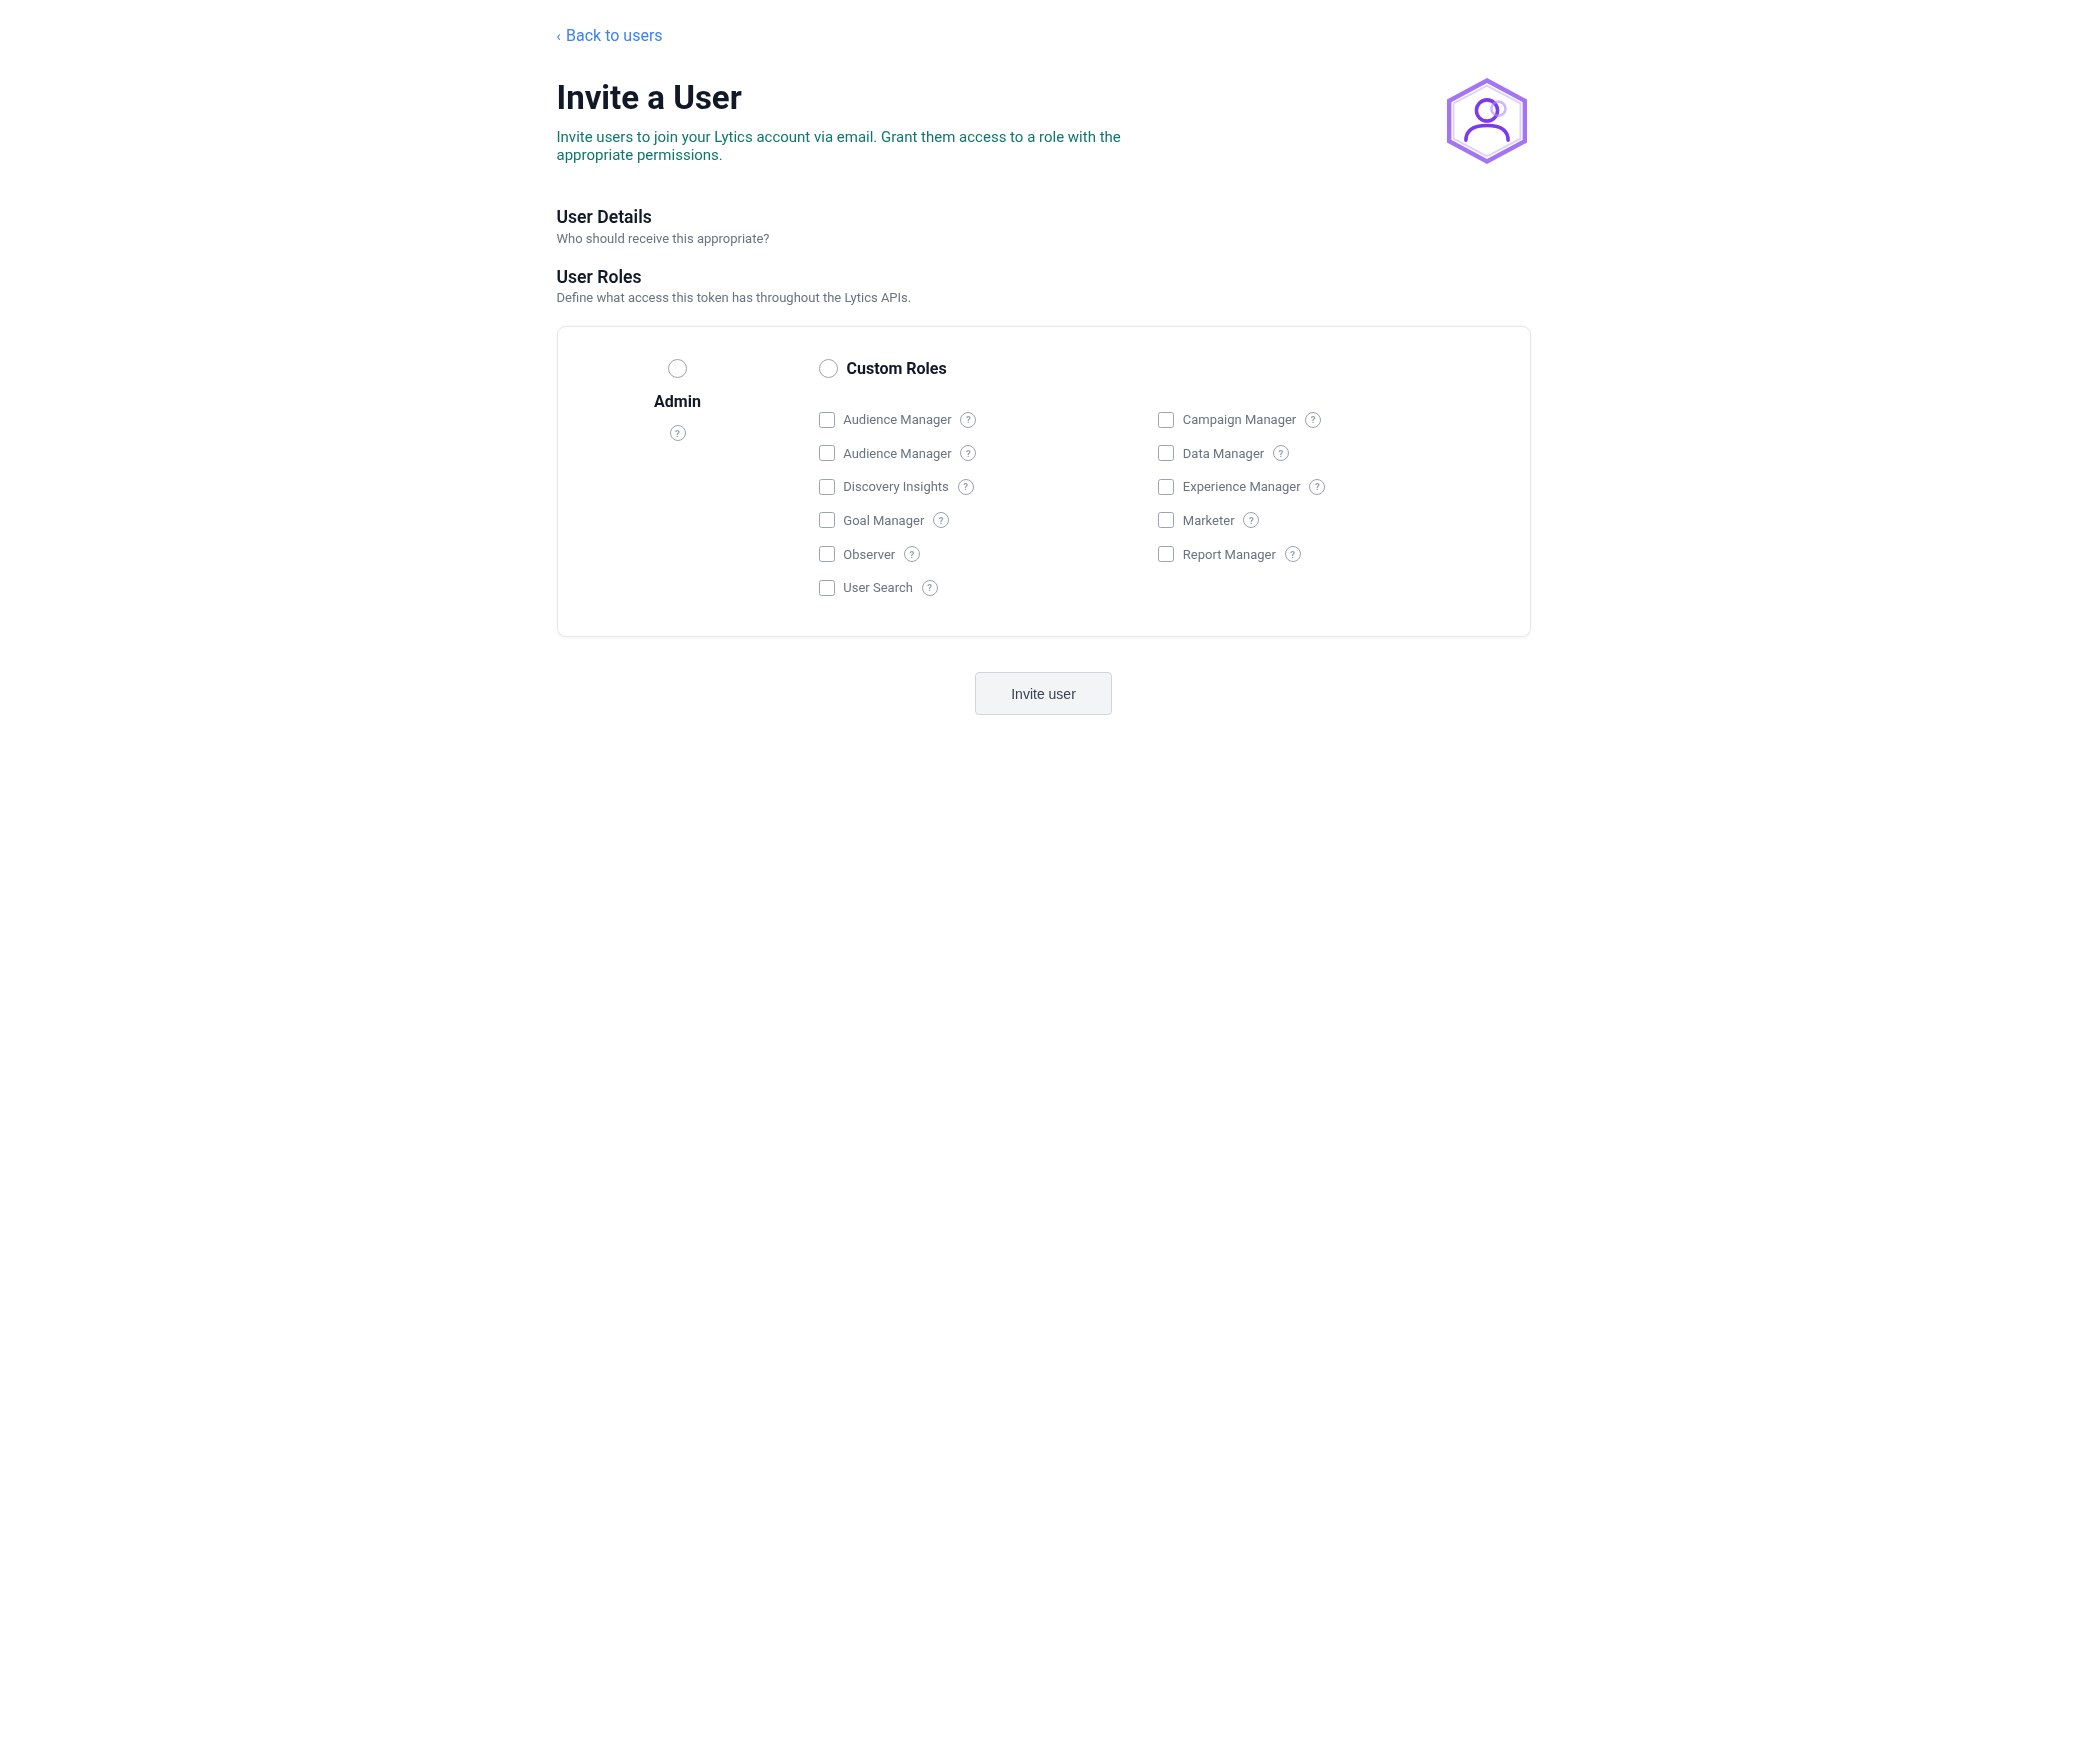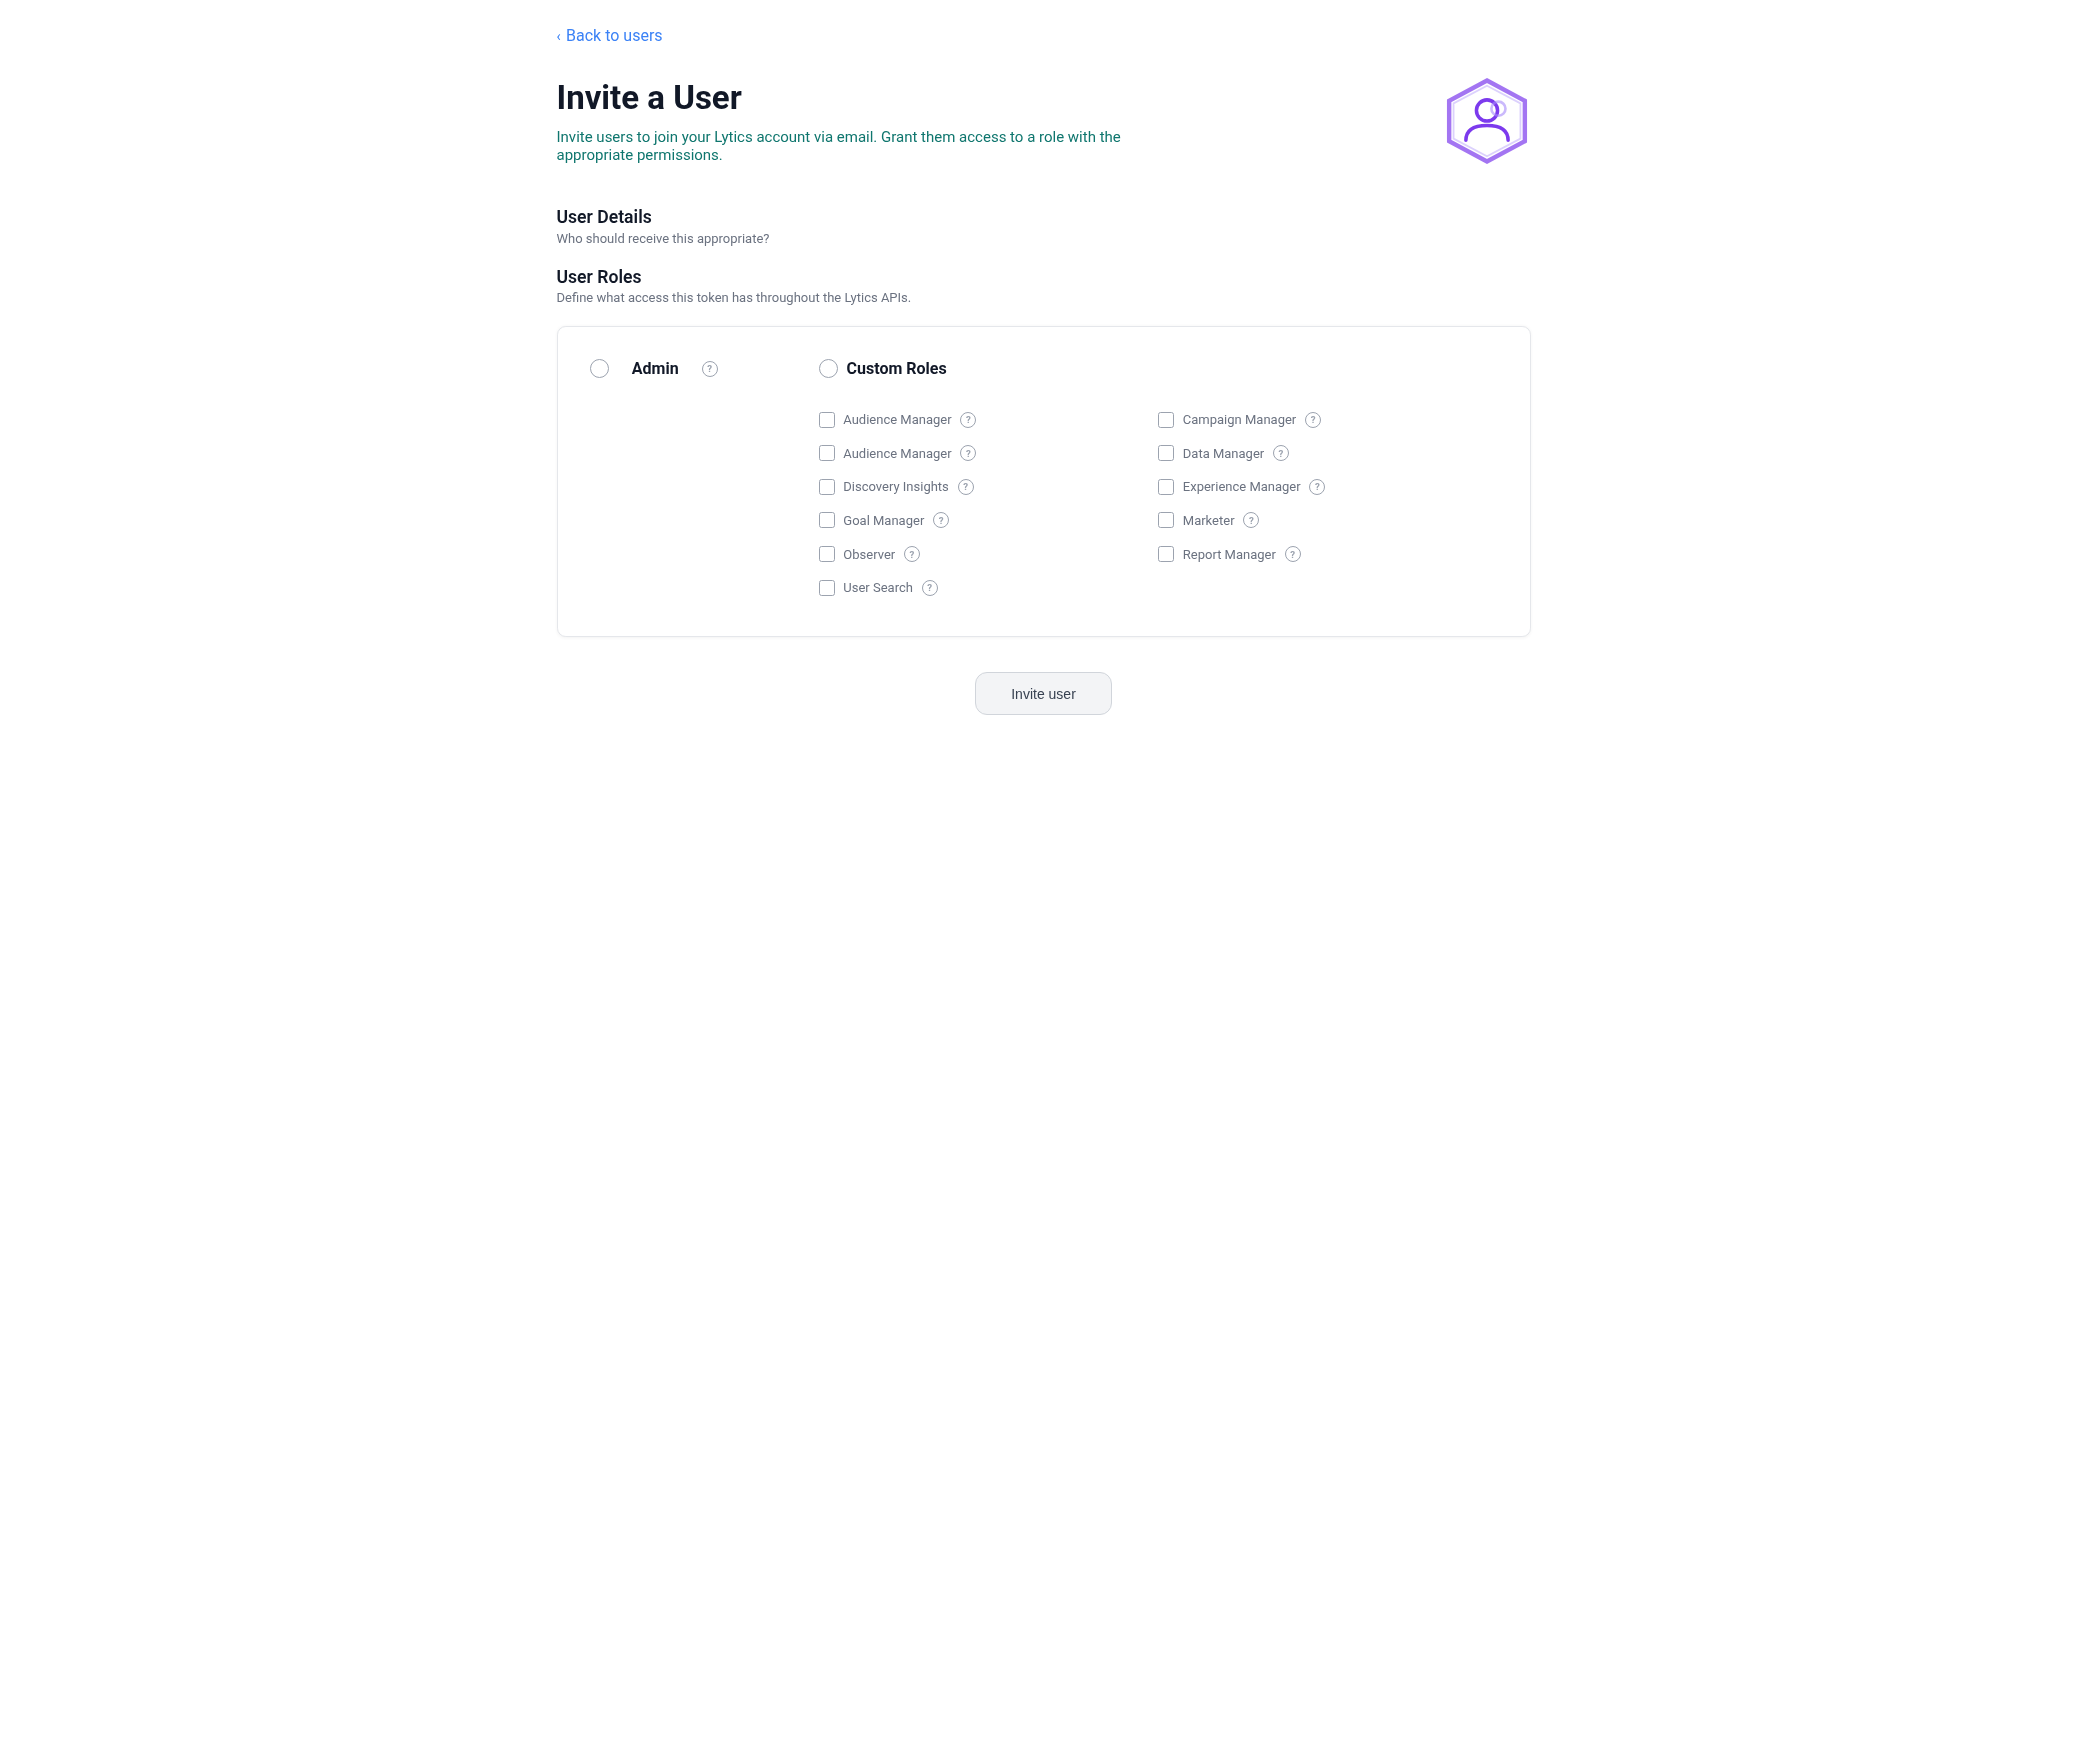--- a/index.html
+++ b/index.html
@@ -139,25 +139,26 @@
       gap: 53px;
     }
 
     .admin-col {
       min-width: 176px;
     }
 
     .admin-label {
       display: flex;
       align-items: center;
-      gap: 23px;
+      gap: 14px;
       font-size: 16px;
       font-weight: 700;
       color: #111827;
       cursor: pointer;
+      flex-direction: column;
     }
 
     .radio-circle {
       width: 19.3px;
       height: 19.3px;
       border-radius: 50%;
       border: 1.8px solid #9ca3af;
       background: white;
       display: inline-block;
       flex-shrink: 0;
@@ -226,21 +227,21 @@
     .invite-button-wrapper {
       display: flex;
       justify-content: center;
       margin-top: 17.6px;
     }
 
     .invite-button {
       background: #f3f4f6;
       color: #374151;
       border: 0.9px solid #d1d5db;
-      border-radius: 12px;
+      border-radius: 4px;
       font-size: 14px;
       font-weight: 500;
       padding: 12.3px 35px;
       cursor: pointer;
       transition: background 0.2s;
     }
 
     .chevron-left {
       font-size: 14px;
       line-height: 1;

